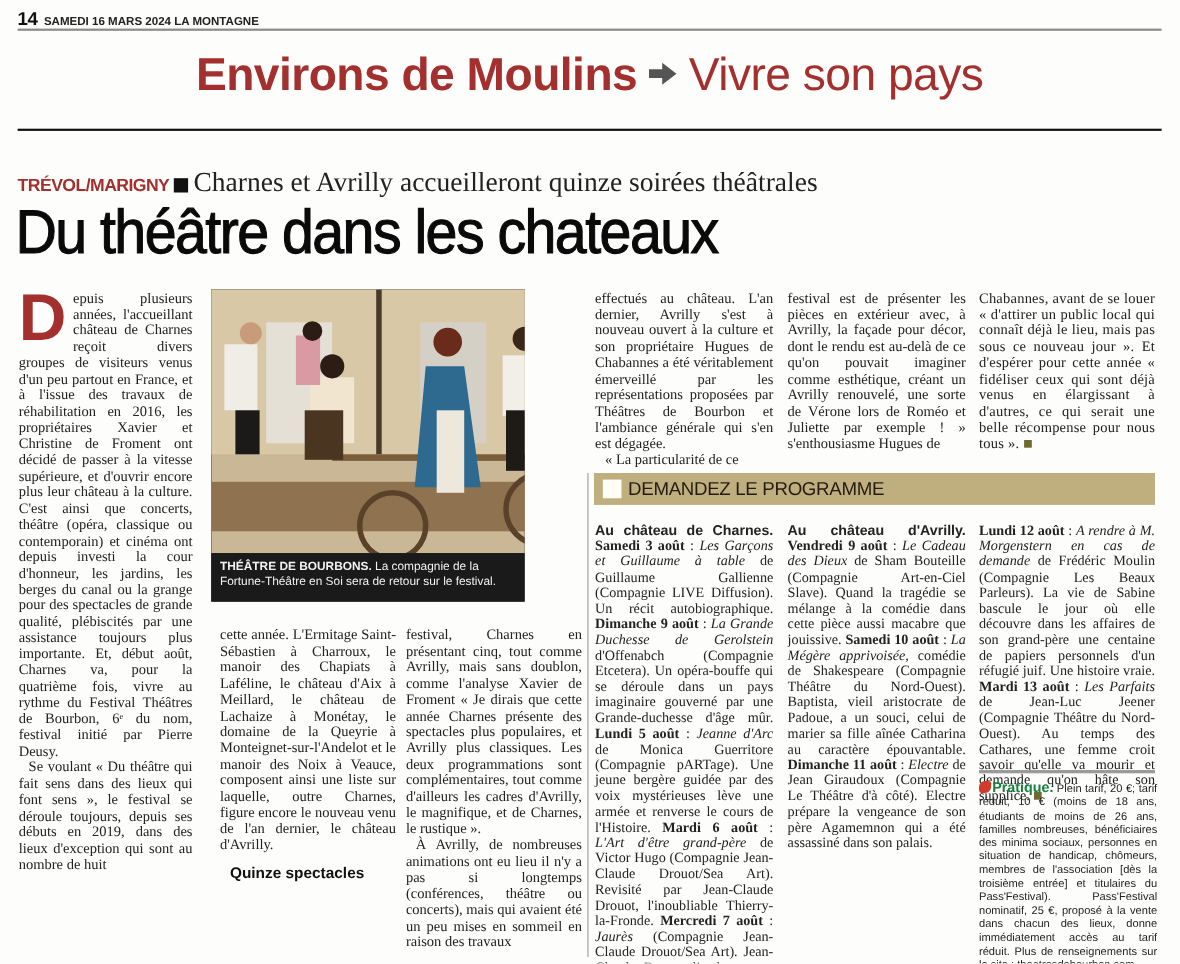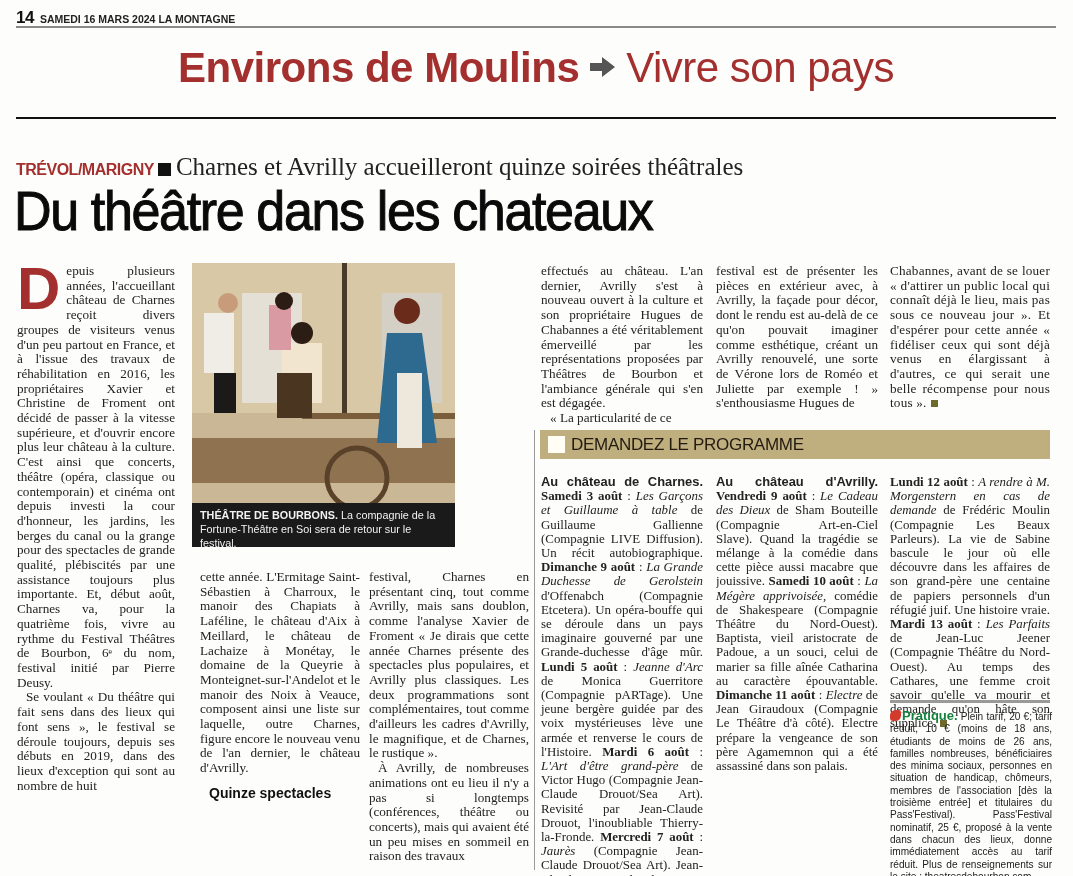--- a/index.html
+++ b/index.html
@@ -22,21 +22,21 @@
 
     .headline { position: absolute; left: 14px; top: 178px; font-family: "Liberation Sans", sans-serif; font-size: 56px; font-weight: normal; color: #0a0a0a; letter-spacing: -1.5px; transform: scaleX(0.93); transform-origin: left; white-space: nowrap; -webkit-text-stroke: 1px #0a0a0a; }
 
     .col { position: absolute; font-family: "Liberation Serif", serif; font-size: 13.2px; line-height: 14.7px; color: #222; text-align: justify; }
     .col p { text-indent: 0; }
     .col p.ind { text-indent: 9px; }
 
     .chapo { font-family: "Liberation Sans", sans-serif; font-weight: bold; font-size: 12.2px; line-height: 14.4px; color: #111; margin-bottom: 16px; }
     .dropcap { float: left; font-family: "Liberation Sans", sans-serif; font-weight: bold; font-size: 60px; line-height: 46px; color: #a3302e; margin: 2px 6px 0 0; }
 
-    .photo { position: absolute; left: 192px; top: 263px; width: 263px; height: 284px; background: #1a1a1a; overflow: hidden; }
+    .photo { position: absolute; left: 192px; top: 263px; width: 285px; height: 284px; background: #1a1a1a; overflow: hidden; }
     .photo svg { display: block; }
     .photo .caption { position: absolute; left: 0; bottom: 0; width: 100%; height: 44px; background: #1a1a1a; color: #f2f2f2; padding: 5px 8px; font-family: "Liberation Sans", sans-serif; font-size: 10.8px; line-height: 14px; }
     .photo .caption b { font-weight: bold; }
 
     .subhead { font-family: "Liberation Sans", sans-serif; font-weight: bold; font-size: 14px; color: #111; margin: 10px 0 3px 9px; }
 
     .vrule { position: absolute; width: 1px; background: #9a9a9a; }
 
     .box-head { position: absolute; left: 540px; top: 430px; width: 510px; height: 29px; background: #bfae7e; display: flex; align-items: center; font-family: "Liberation Sans", sans-serif; font-size: 17px; color: #231b10; letter-spacing: -0.3px; }
     .box-head .sqw { width: 17px; height: 17px; background: #fffdf4; margin: 0 6px 0 8px; }

